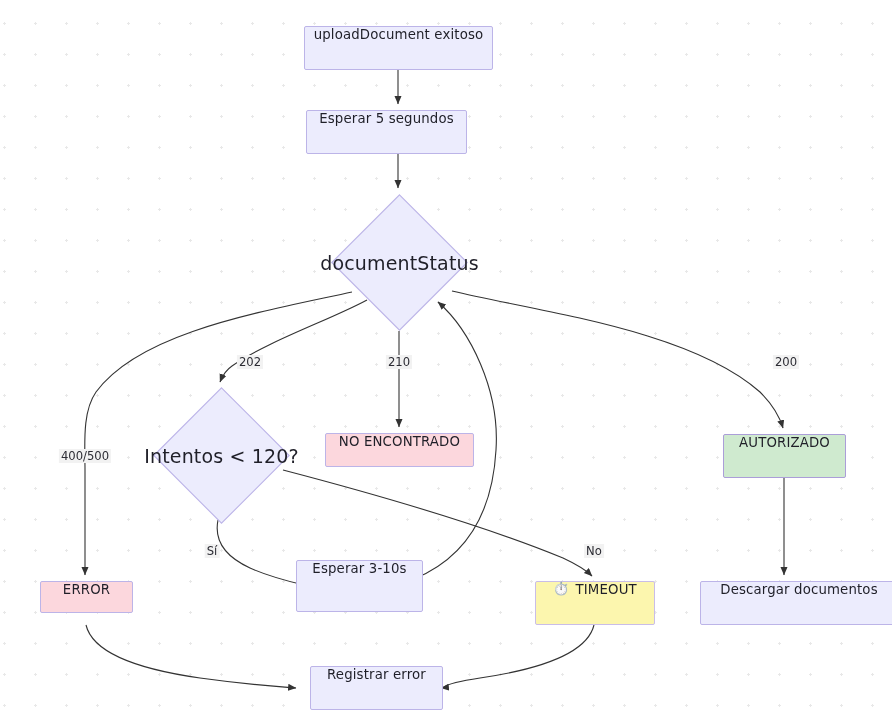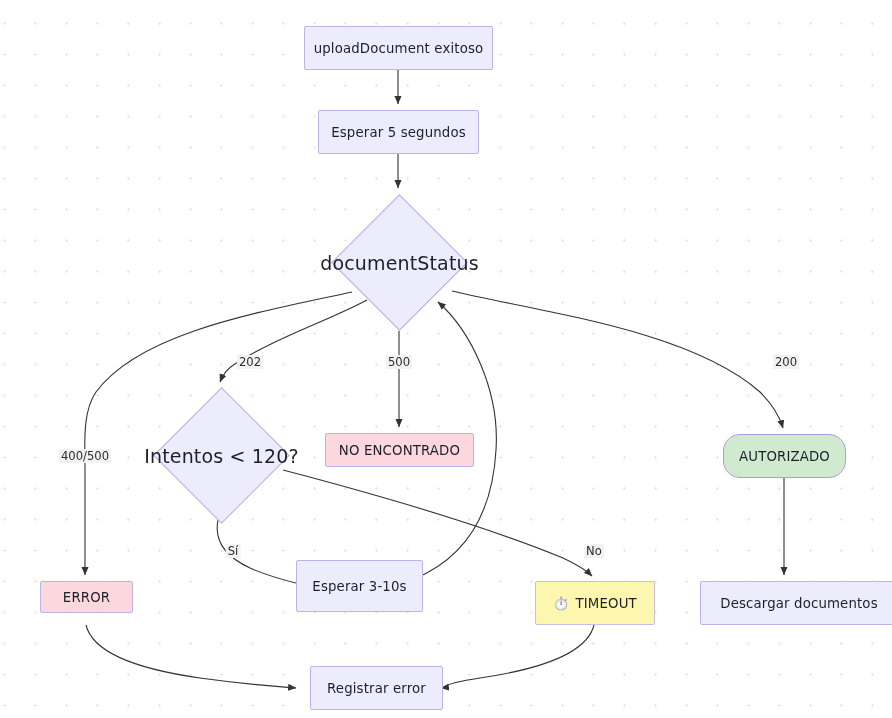--- a/index.html
+++ b/index.html
@@ -21,39 +21,38 @@
   #edges {
     position: absolute;
     left: 0; top: 0;
     width: 892px; height: 718px;
     pointer-events: none;
   }
   .node {
     position: absolute;
     box-sizing: border-box;
     display: flex;
-    align-items: center;
+    align-items: flex-start;
     justify-content: center;
     font-size: 13.3px;
     color: #1f1f28;
     letter-spacing: 0.15px;
     border: 1.1px solid #bcb4e8;
     border-radius: 2px;
     background: #ececfd;
     white-space: nowrap;
   }
   .node.rect { }
   .node.err {
     background: #fcd7dd;
     border-color: #bcb4e8;
   }
   .node.ok {
     background: #cfeacf;
     border-color: #ab9ed8;
-    border-radius: 17px;
   }
   .node.warn {
     background: #fcf6ae;
     border-color: #c9bde8;
   }
   .diamond-wrap {
     position: absolute;
   }
   .diamond-shape {
     position: absolute;
@@ -112,21 +111,21 @@
         <path d="M 784,478 L 784,575"></path>
         <path d="M 86,625 C 92,650 130,668 200,678 C 250,685 285,687 296,688"></path>
         <path d="M 594,625 C 588,650 548,668 480,678 C 435,685 450,687 441,688"></path>
       </g>
   </svg>
 
   <div id="node-layer">
       <div class="node rect " style="left: 304px; top: 26px; width: 189px; height: 44px;">
         <span>uploadDocument exitoso</span>
       </div>
-      <div class="node rect " style="left: 318px; top: 110px; width: 161px; height: 44px;">
+      <div class="node rect " style="left: 306px; top: 110px; width: 161px; height: 44px;">
         <span>Esperar 5 segundos</span>
       </div>
       <div class="diamond-wrap" style="left: 331px; top: 194px; width: 137px; height: 137px;">
         <svg class="diamond-shape" viewBox="0 0 137 137">
           <polygon points="68.5,0.8 136.2,68.5 68.5,136.2 0.8,68.5" fill="#ececfd" stroke="#bcb4e8" stroke-width="1.1"></polygon>
         </svg>
         <div class="diamond-label">documentStatus</div>
       </div>
       <div class="diamond-wrap" style="left: 153px; top: 387px; width: 137px; height: 137px;">
         <svg class="diamond-shape" viewBox="0 0 137 137">
@@ -154,19 +153,19 @@
         <span>Descargar documentos</span>
       </div>
       <div class="node rect " style="left: 302px; top: 666px; width: 133px; height: 44px; margin-left: 8px;">
         <span>Registrar error</span>
       </div>
     </div>
 
   <div id="label-layer">
       <div class="edge-label" style="left: 85px; top: 456px;">400/500</div>
       <div class="edge-label" style="left: 218px; top: 362px; margin-left: 32px;">202</div>
-      <div class="edge-label" style="left: 399px; top: 362px;">500</div>
+      <div class="edge-label" style="left: 399px; top: 362px;">210</div>
       <div class="edge-label" style="left: 786px; top: 362px;">200</div>
-      <div class="edge-label" style="left: 233px; top: 551px;">Sí</div>
+      <div class="edge-label" style="left: 212px; top: 551px;">Sí</div>
       <div class="edge-label" style="left: 594px; top: 551px;">No</div>
     </div>
 
 </div>
 
 </body></html>

